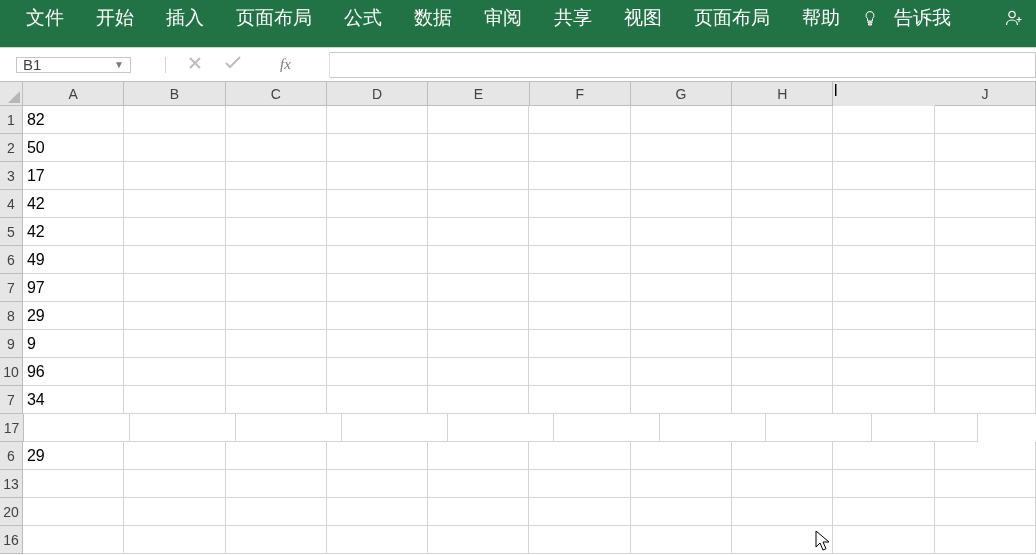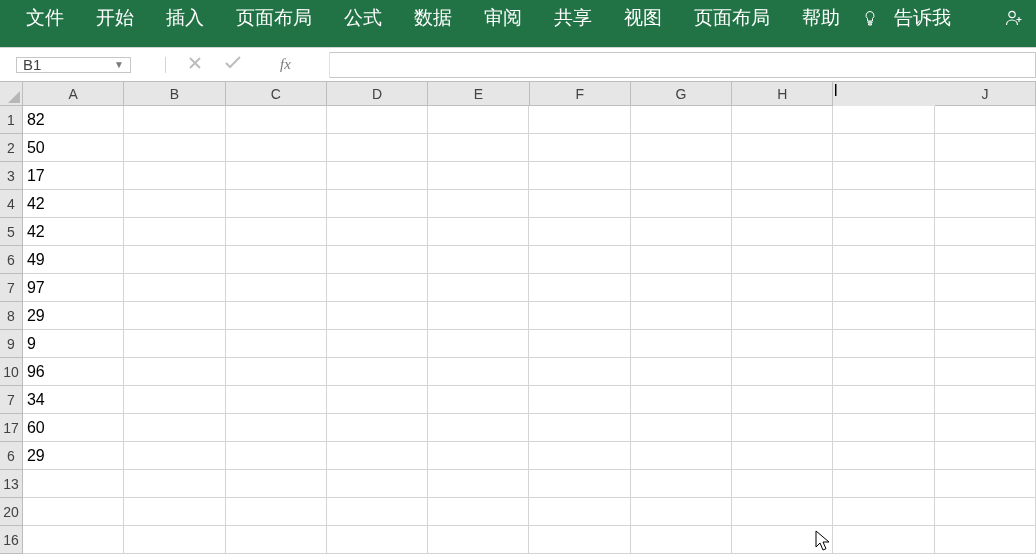--- a/index.html
+++ b/index.html
@@ -400,21 +400,20 @@
         <div class="cell col-D"></div>
         <div class="cell col-E"></div>
         <div class="cell col-F"></div>
         <div class="cell col-G"></div>
         <div class="cell col-H"></div>
         <div class="cell col-I"></div>
         <div class="cell col-J"></div>
       </div>
       <div class="row">
         <div class="row-header">17</div>
-        <div class="cell col-A">60</div>
         <div class="cell col-B"></div>
         <div class="cell col-C"></div>
         <div class="cell col-D"></div>
         <div class="cell col-E"></div>
         <div class="cell col-F"></div>
         <div class="cell col-G"></div>
         <div class="cell col-H"></div>
         <div class="cell col-I"></div>
         <div class="cell col-J"></div>
       </div>

